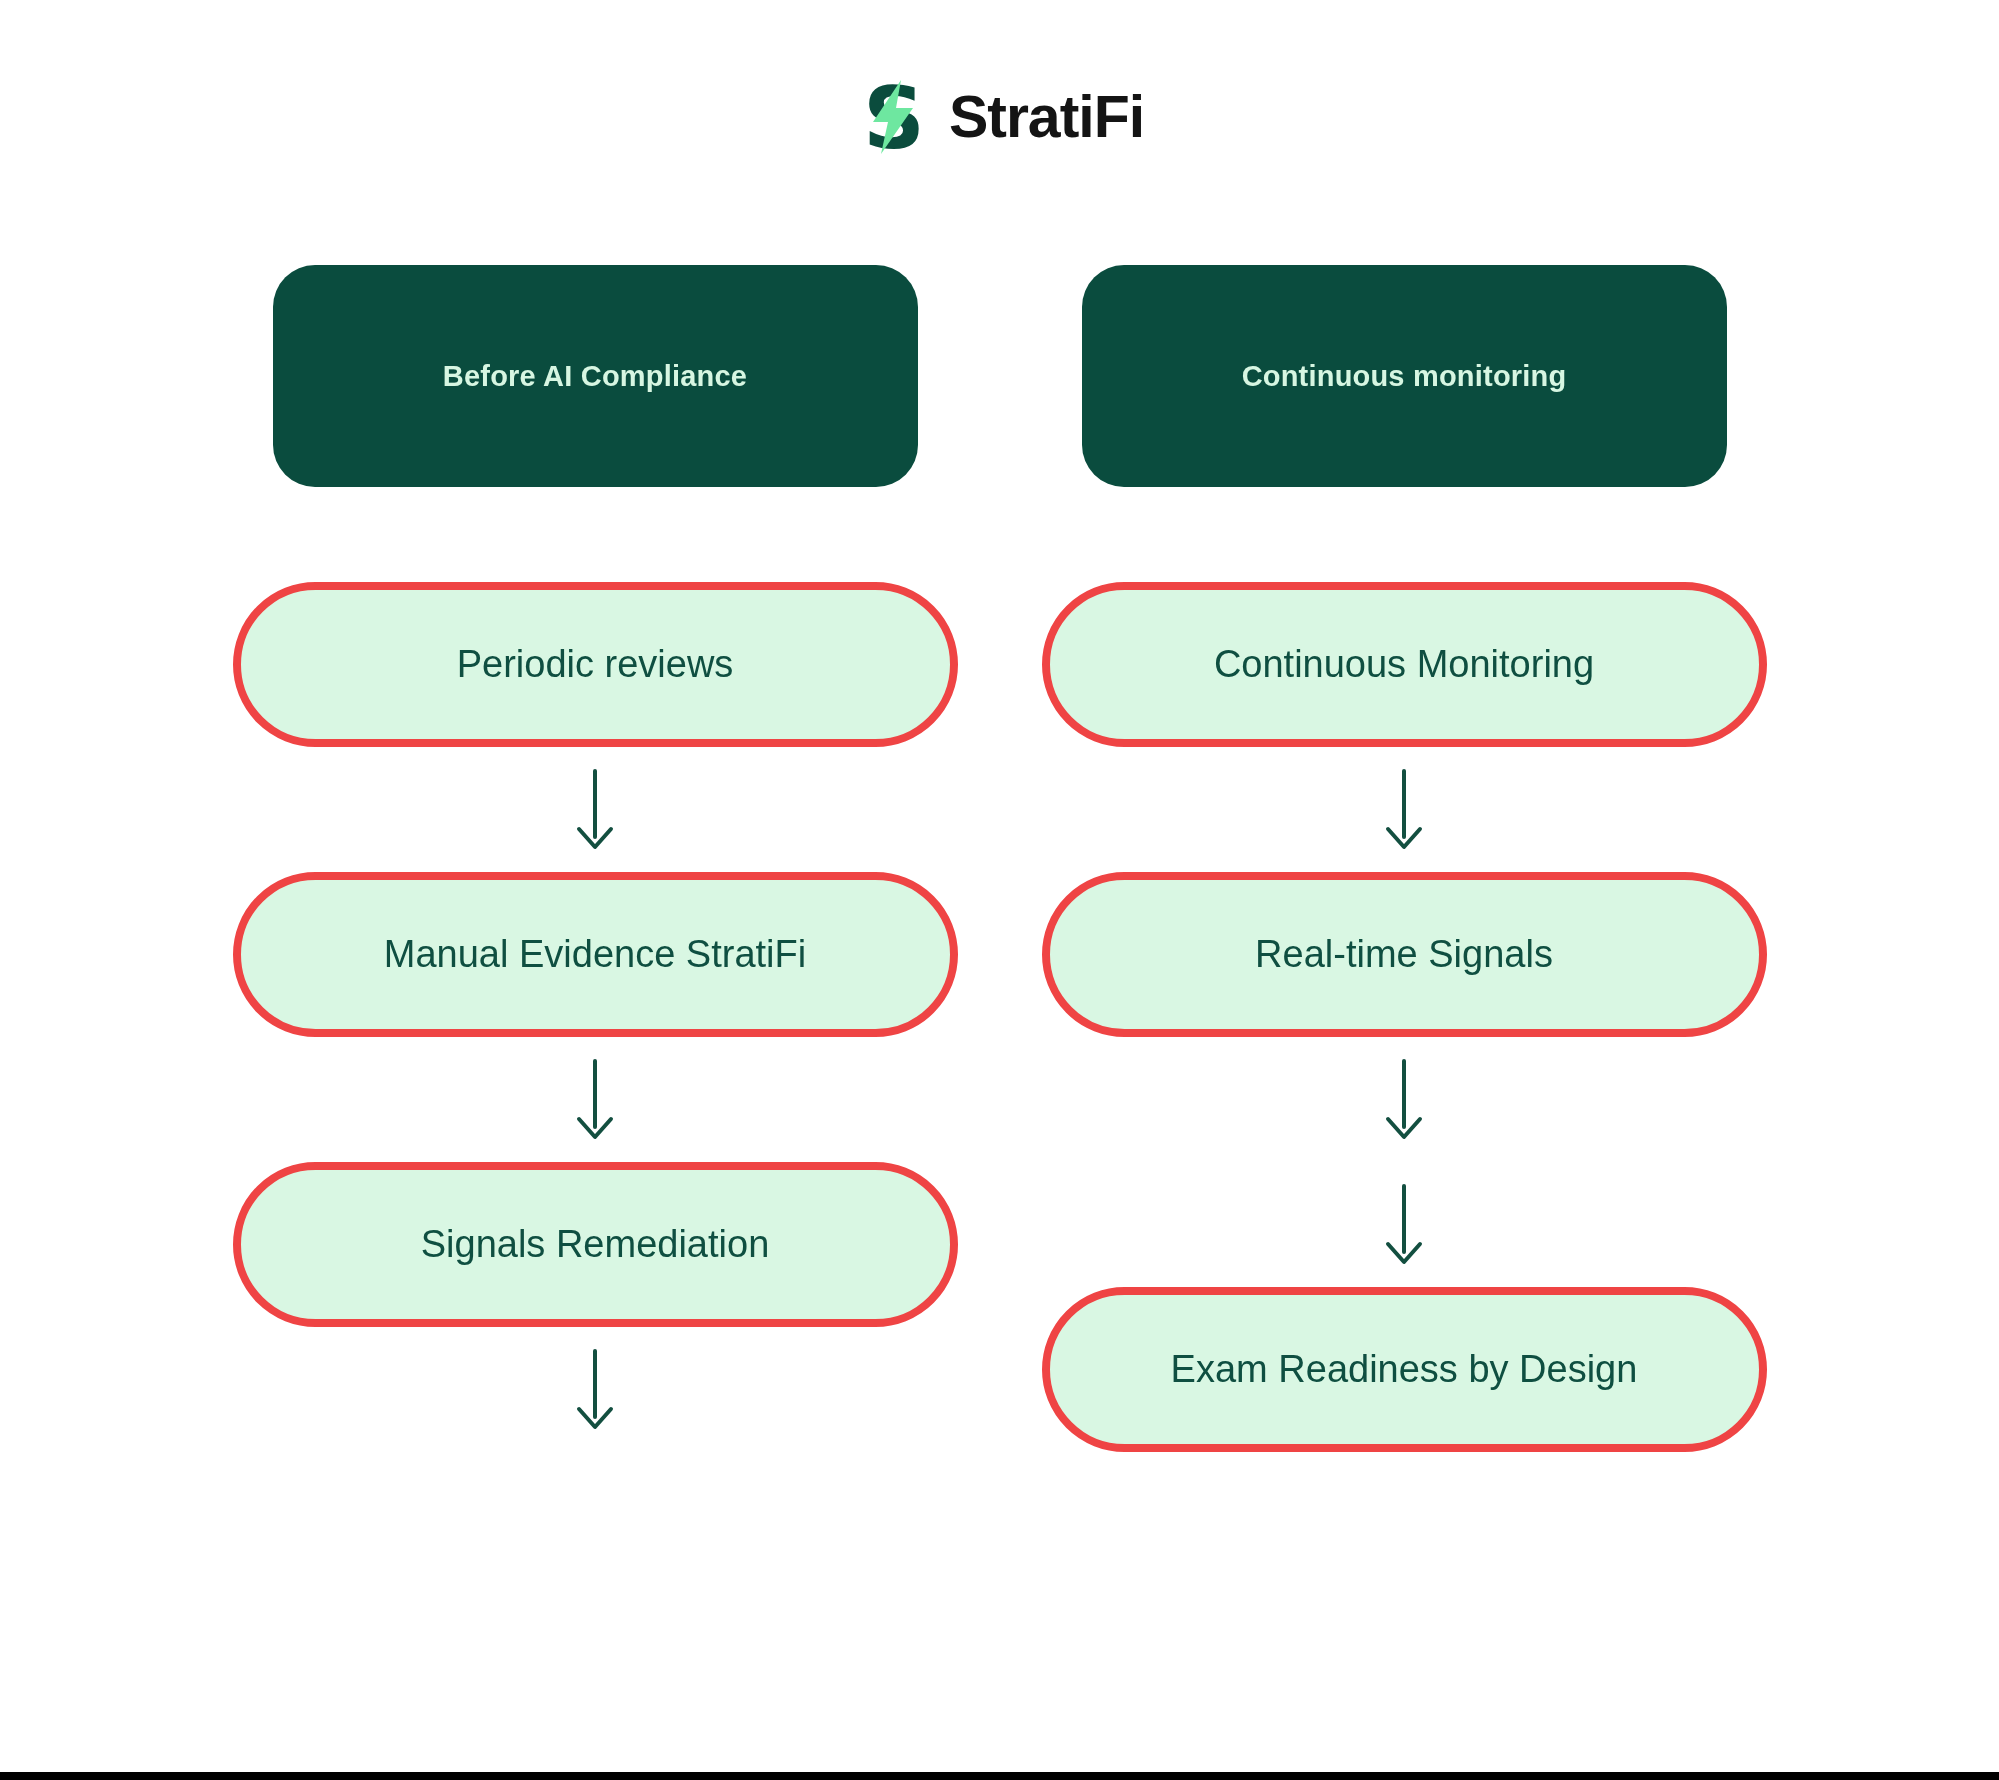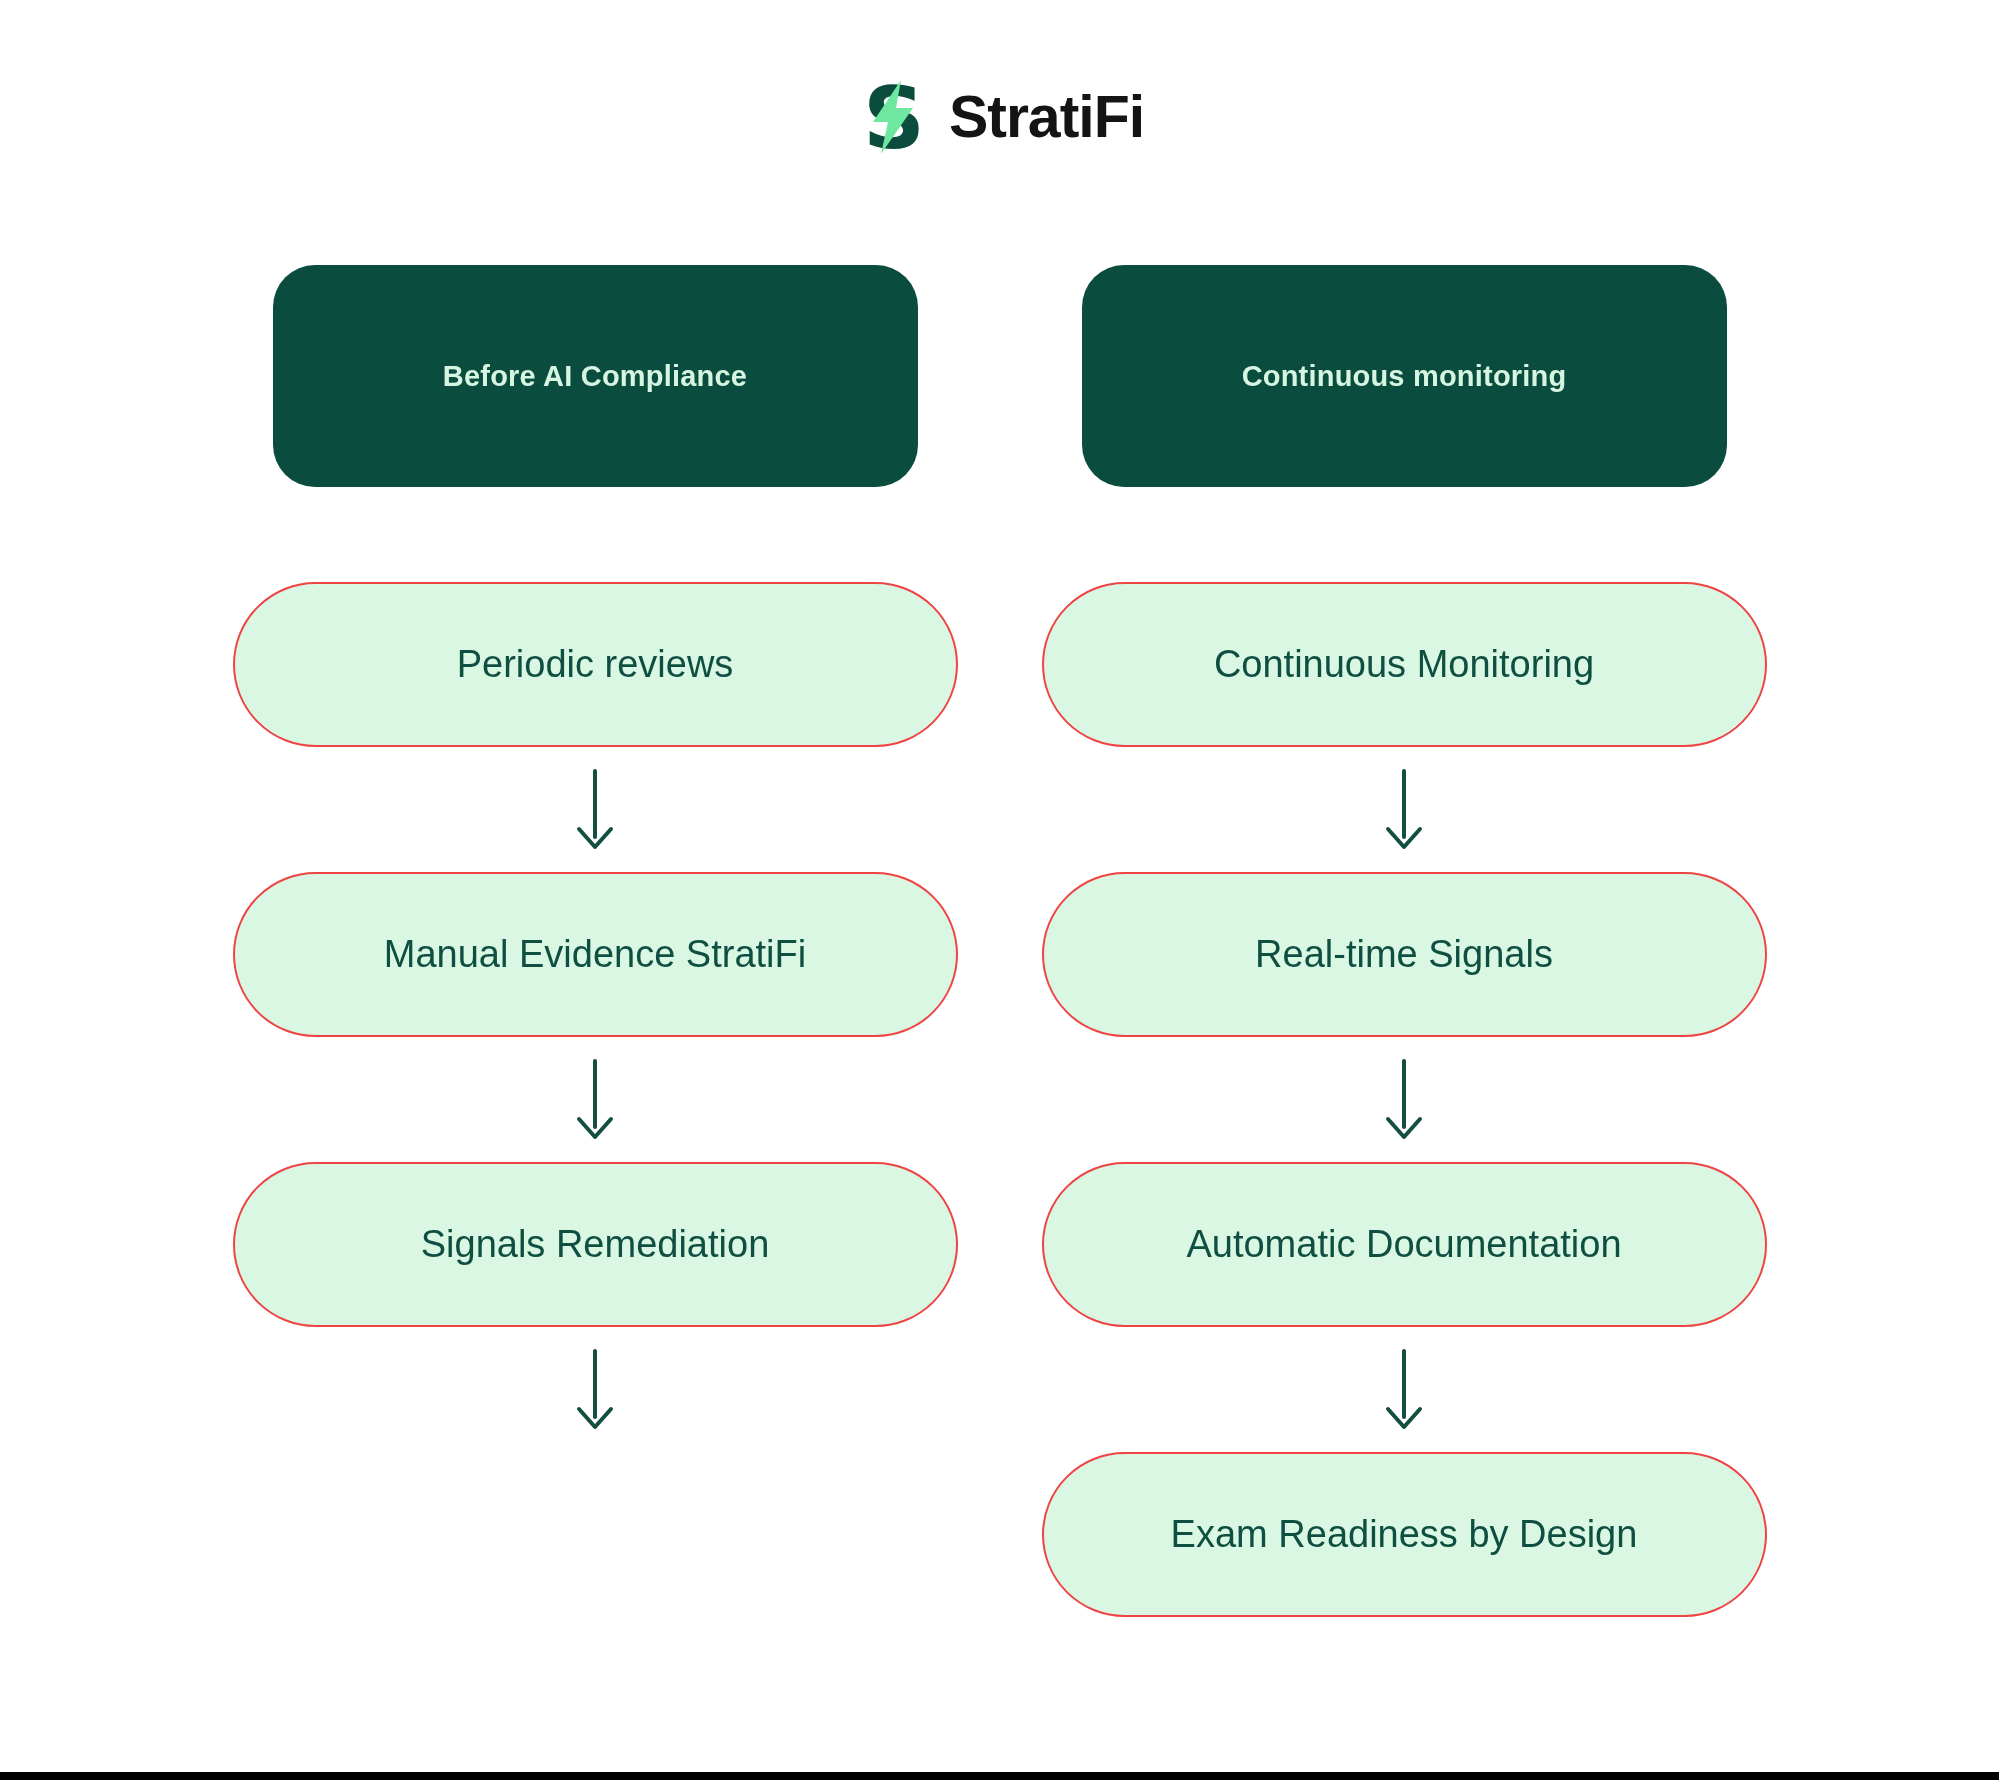--- a/index.html
+++ b/index.html
@@ -68,21 +68,21 @@
     color: #d7f6e2;
     font-size: 29px;
     font-weight: 700;
     letter-spacing: 0.2px;
   }
   .pill {
     width: 725px;
     height: 165px;
     box-sizing: border-box;
     background: #d9f7e3;
-    border: 2px solid #ef4444;
+    border: 8px solid #ef4444;
     border-radius: 999px;
     display: flex;
     align-items: center;
     justify-content: center;
     color: #0f4f41;
     font-size: 38px;
     font-weight: 400;
   }
   .arrow-wrap {
     height: 125px;
@@ -165,21 +165,20 @@
       </div>
 
       <div class="pill">Real-time Signals</div>
       <div class="arrow-wrap">
         <svg class="arrow-svg" viewBox="0 0 48 82" aria-hidden="true">
           <line x1="24" y1="2" x2="24" y2="68" stroke="#134f40" stroke-width="4" stroke-linecap="round"></line>
           <polyline points="8,60 24,78 40,60" fill="none" stroke="#134f40" stroke-width="4" stroke-linecap="round" stroke-linejoin="round"></polyline>
         </svg>
       </div>
 
-      <div class="pill">Automatic Documentation</div>
       <div class="arrow-wrap">
         <svg class="arrow-svg" viewBox="0 0 48 82" aria-hidden="true">
           <line x1="24" y1="2" x2="24" y2="68" stroke="#134f40" stroke-width="4" stroke-linecap="round"></line>
           <polyline points="8,60 24,78 40,60" fill="none" stroke="#134f40" stroke-width="4" stroke-linecap="round" stroke-linejoin="round"></polyline>
         </svg>
       </div>
 
       <div class="pill">Exam Readiness by Design</div>
     </div>
 

